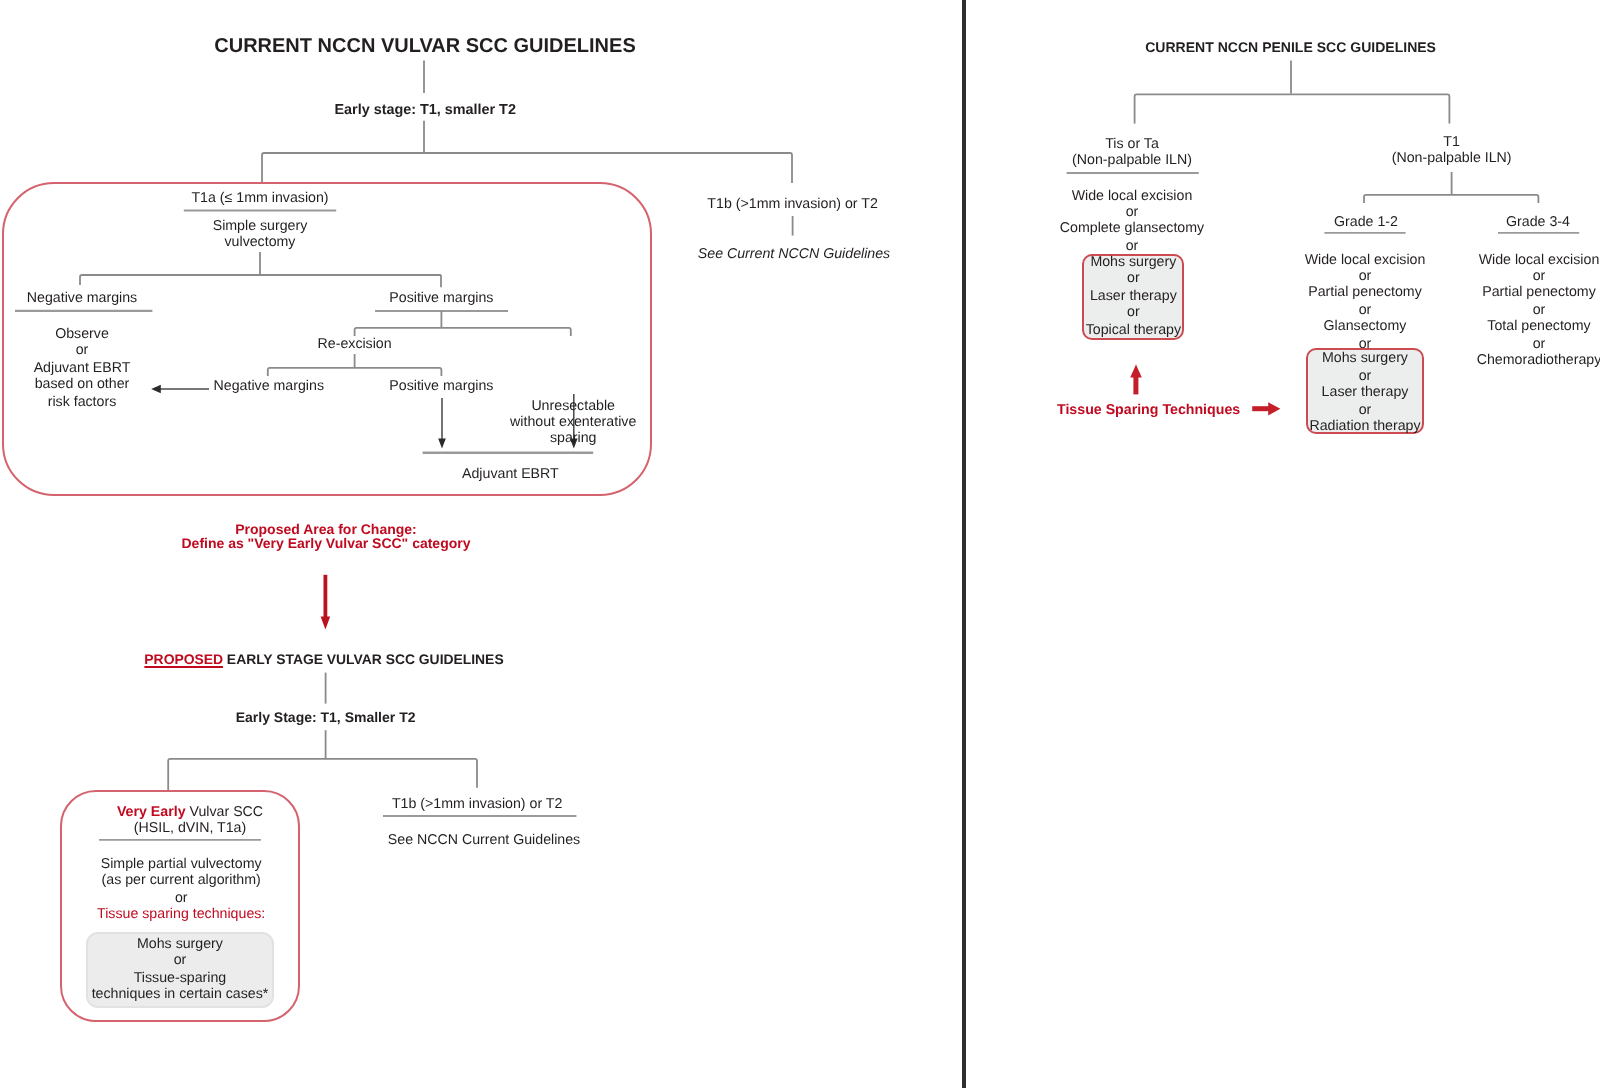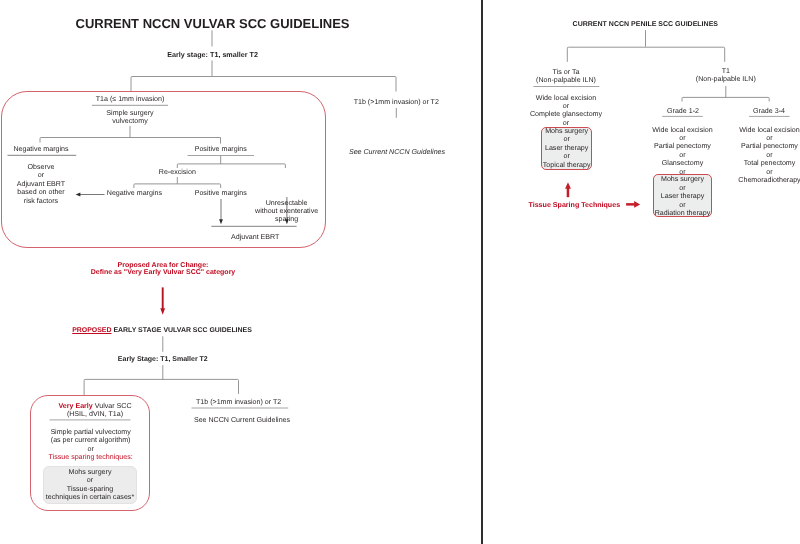--- a/index.html
+++ b/index.html
@@ -6,21 +6,21 @@
   body{width:800px;height:544px;position:relative;overflow:hidden;
        font-family:"Liberation Sans",sans-serif;color:#231f20;
        text-rendering:geometricPrecision;-webkit-font-smoothing:antialiased;}
   .stage{position:absolute;left:0;top:0;width:800px;height:544px;}
   svg.lines{position:absolute;left:0;top:0;width:800px;height:544px;}
   
   .t{position:absolute;white-space:nowrap;font-size:7.1px;line-height:8.45px;
      transform:translateX(-50%);text-align:center;}
   .t .ln{display:block;}
   .b{font-weight:bold;}
-  .i{font-style:italic;margin-top:25px;}
+  .i{font-style:italic;}
   .red{color:#c00a20;}
   .rbox{position:absolute;border:1.1px solid #d4636d;border-radius:22px;box-sizing:border-box;}
   .gbox{position:absolute;background:#eceded;border:1.05px solid #cc4a52;border-radius:5px;
         box-sizing:border-box;}
 </style>
 </head>
 <body>
 
 <div class="stage">
 
@@ -75,21 +75,21 @@
       <path d="M75.6,194.5 L80.4,192.4 L80.4,196.6 Z"></path>
       <path d="M221,224.3 L219.1,219.3 L222.9,219.3 Z"></path>
       <path d="M286.9,224.3 L285,219.3 L288.8,219.3 Z"></path>
     </g>
     <g fill="#b8131f">
       <rect x="161.75" y="287.4" width="1.9" height="21.5"></rect>
       <path d="M162.7,314.8 L160.3,308.2 L165.1,308.2 Z"></path>
     </g>
   </svg>
 
-  <div class="t b" style="left:212.5px;top:20px;font-size:13px;">CURRENT NCCN VULVAR SCC GUIDELINES</div>
+  <div class="t b" style="left:212.5px;top:20px;font-size:10px;">CURRENT NCCN VULVAR SCC GUIDELINES</div>
   <div class="t b" style="left:212.6px;top:51.3px;font-size:7.2px;">Early stage: T1, smaller T2</div>
 
   <div class="rbox" style="left:1px;top:91.2px;width:325.2px;height:156.8px;border-radius:26px;"></div>
 
   <div class="t" style="left:130px;top:95px;">T1a (≤ 1mm invasion)</div>
   <div class="t" style="left:130px;top:109px;">
     <span class="ln">Simple surgery</span>
     <span class="ln">vulvectomy</span>
   </div>
 

